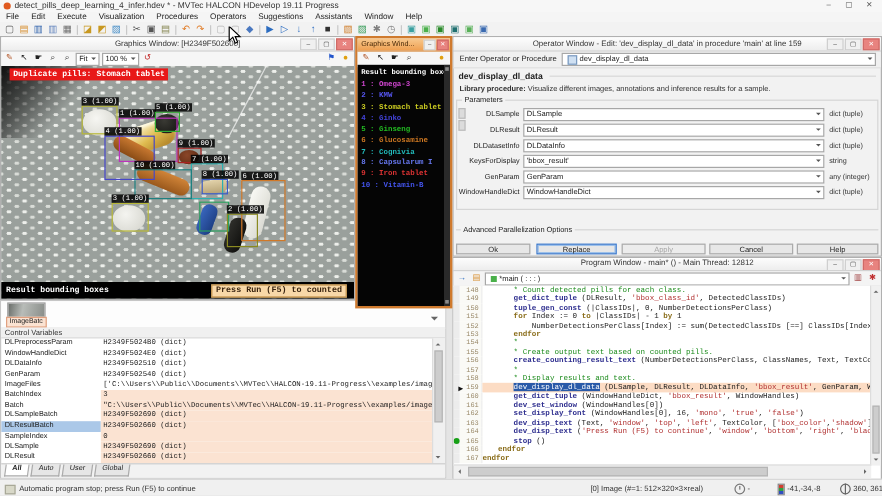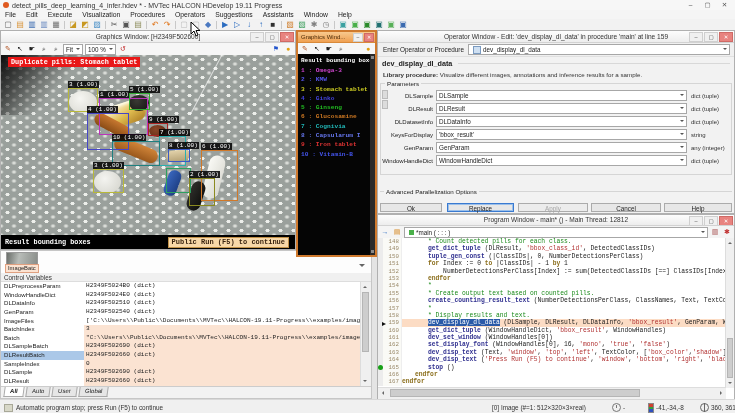--- a/index.html
+++ b/index.html
@@ -309,21 +309,21 @@
             <span class="bbox-label">3 (1.00)</span>
           </div>
           <div class="bbox" style="left: 165px; top: 113px; width: 25px; height: 25px; border: 1px solid rgb(44, 160, 96);"></div>
           <div class="bbox" style="left: 188px; top: 123px; width: 26px; height: 28px; border: 1px solid rgb(138, 138, 32);">
             <span class="bbox-label">2 (1.00)</span>
           </div>
         </div>
       <div id="gfx-banner">Duplicate pills: Stomach tablet</div>
       <div id="gfx-footer">
         <span id="gfx-footer-left">Result bounding boxes</span>
-        <span id="gfx-footer-btn">Public Run (F5) to continue</span>
+        <span id="gfx-footer-btn">Press Run (F5) to counted</span>
       </div>
     </div>
   </div>
 
   <div id="legend-win">
     <div id="legend-title">
       <span>Graphics Wind...</span>
       <span class="child-ctrls">
         <span class="cbtn">–</span>
         <span class="cbtn close">✕</span>

